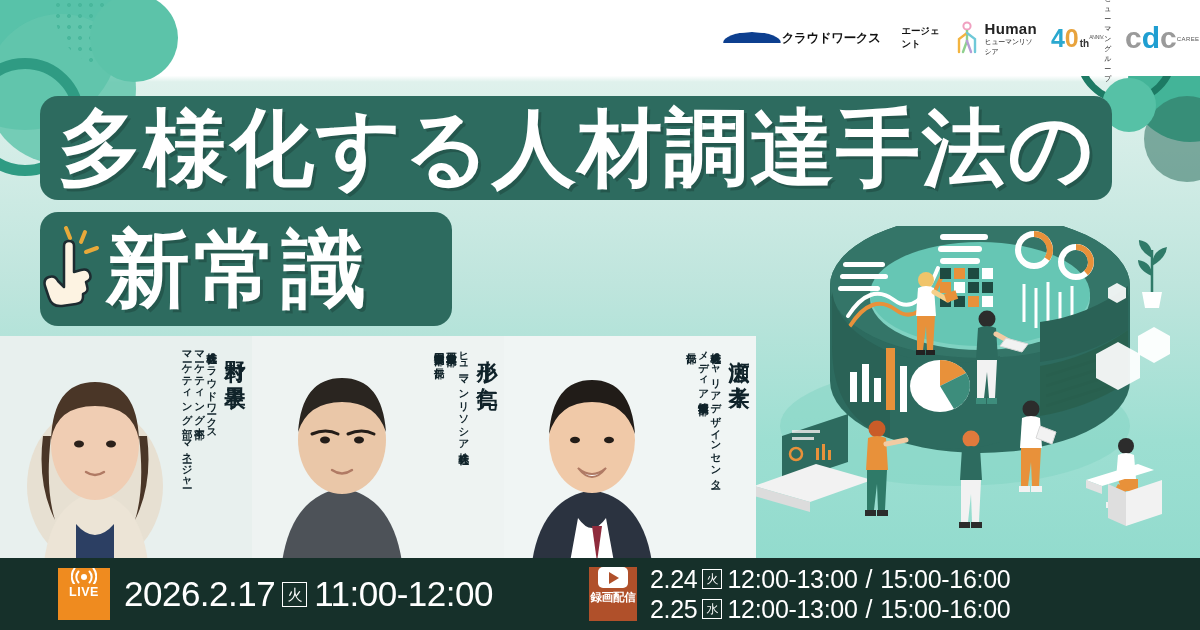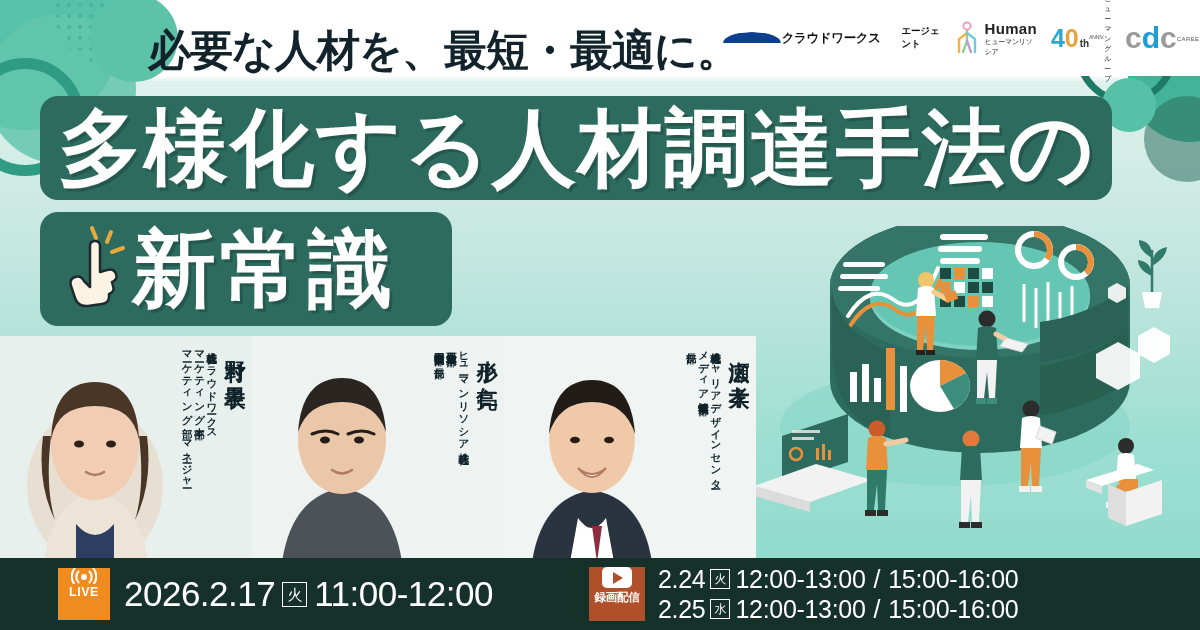--- a/index.html
+++ b/index.html
@@ -85,21 +85,21 @@
     font-size:43px; font-weight:bold; color:#12232b;
     letter-spacing:-1px; line-height:1.05; white-space:nowrap;
   }
 
   
   .hl-bar {
     position:absolute; background:#2d6b5f; z-index:5;
     display:flex; align-items:center;border-radius:18px;
   }
   .hl-1 { left:40px; top:96px; width:1072px; height:104px; padding-left:18px; }
-  .hl-2 { left:40px; top:212px; width:412px; height:114px; padding-left:26px; }
+  .hl-2 { left:40px; top:212px; width:412px; height:114px; padding-left:0; }
   .hl-text {
     font-size:84px; font-weight:bold; color:#ffffff;
     letter-spacing:2px; line-height:1; white-space:nowrap;
     text-shadow:3px 3px 0 rgba(0,0,0,.18);
   }
   .hl-2 .hl-text { font-size:84px; letter-spacing:4px; }
 
   
   .hand-icon { width:62px; height:86px; position:relative; flex:0 0 auto; margin-right:4px; }
 
@@ -136,21 +136,21 @@
   .badge-live .wifi { width:26px; height:16px; position:relative; }
   .badge-live .blabel { font-size:12.5px; font-weight:bold; letter-spacing:.5px; }
   .live-date { font-size:35px; color:#fff; letter-spacing:-.5px; white-space:nowrap;
                display:flex; align-items:center; gap:5px; }
   .daychip {
     display:inline-flex; align-items:center; justify-content:center;
     border:1.6px solid #fff; font-size:15px; width:25px; height:25px;
     line-height:1; margin:0 2px;
   }
   .rec-group { display:flex; align-items:center; gap:13px; margin-left:96px; }
-  .badge-rec { background:#b0502a; width:56px; height:54px; gap:2px; }
+  .badge-rec { background:#b0502a; width:48px; height:54px; gap:2px; }
   .badge-rec .play {
     width:30px; height:21px; background:#fff; border-radius:5px;
     display:flex; align-items:center; justify-content:center;
   }
   .badge-rec .play:after {
     content:""; width:0; height:0;
     border-left:10px solid #b0502a; border-top:6px solid transparent; border-bottom:6px solid transparent;
     margin-left:2px;
   }
   .badge-rec .blabel { font-size:11.5px; font-weight:bold; letter-spacing:-.3px; }
@@ -220,21 +220,20 @@
       <span class="cdc-marks">
         <span class="c1">c</span>
         <span class="c2">d</span>
         <span class="c3">c</span>
       </span>
       <span class="cdc-sub">CAREER DESIGN CENTER</span>
     </div>
 
   </div>
 
-  <div class="tagline">必要な人材を、最短・最適に。</div>
 
   <div class="hl-bar hl-1">
     <span class="hl-text">多様化する人材調達手法の</span>
   </div>
 
   <div class="hl-bar hl-2">
     <span class="hand-icon">
       <svg width="62" height="86" viewBox="0 0 62 86">
         <g stroke="#e8a93a" stroke-width="4" stroke-linecap="round">
           <line x1="30" y1="12" x2="26" y2="2"></line>

